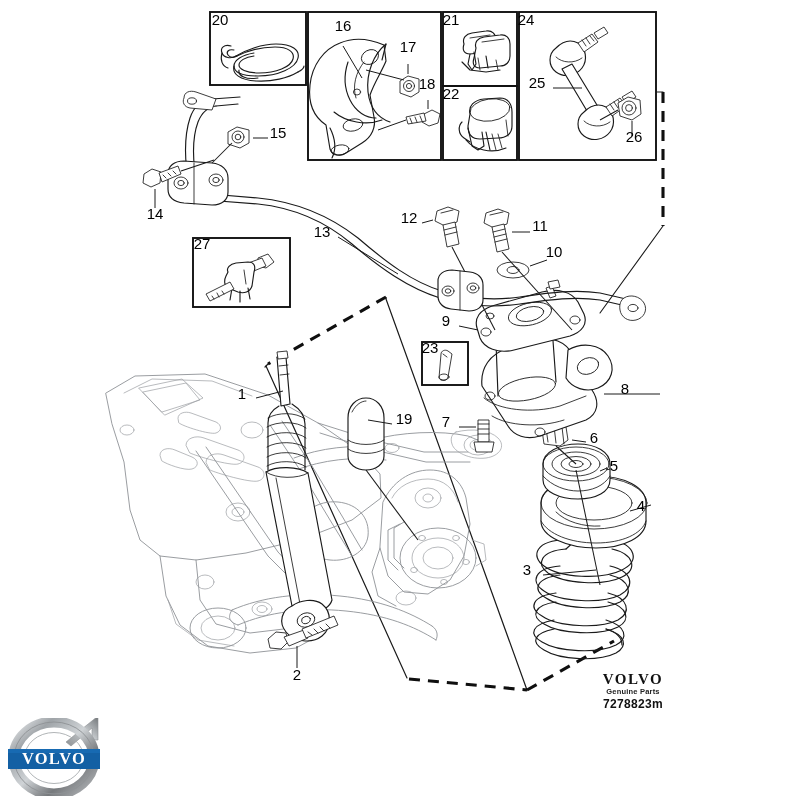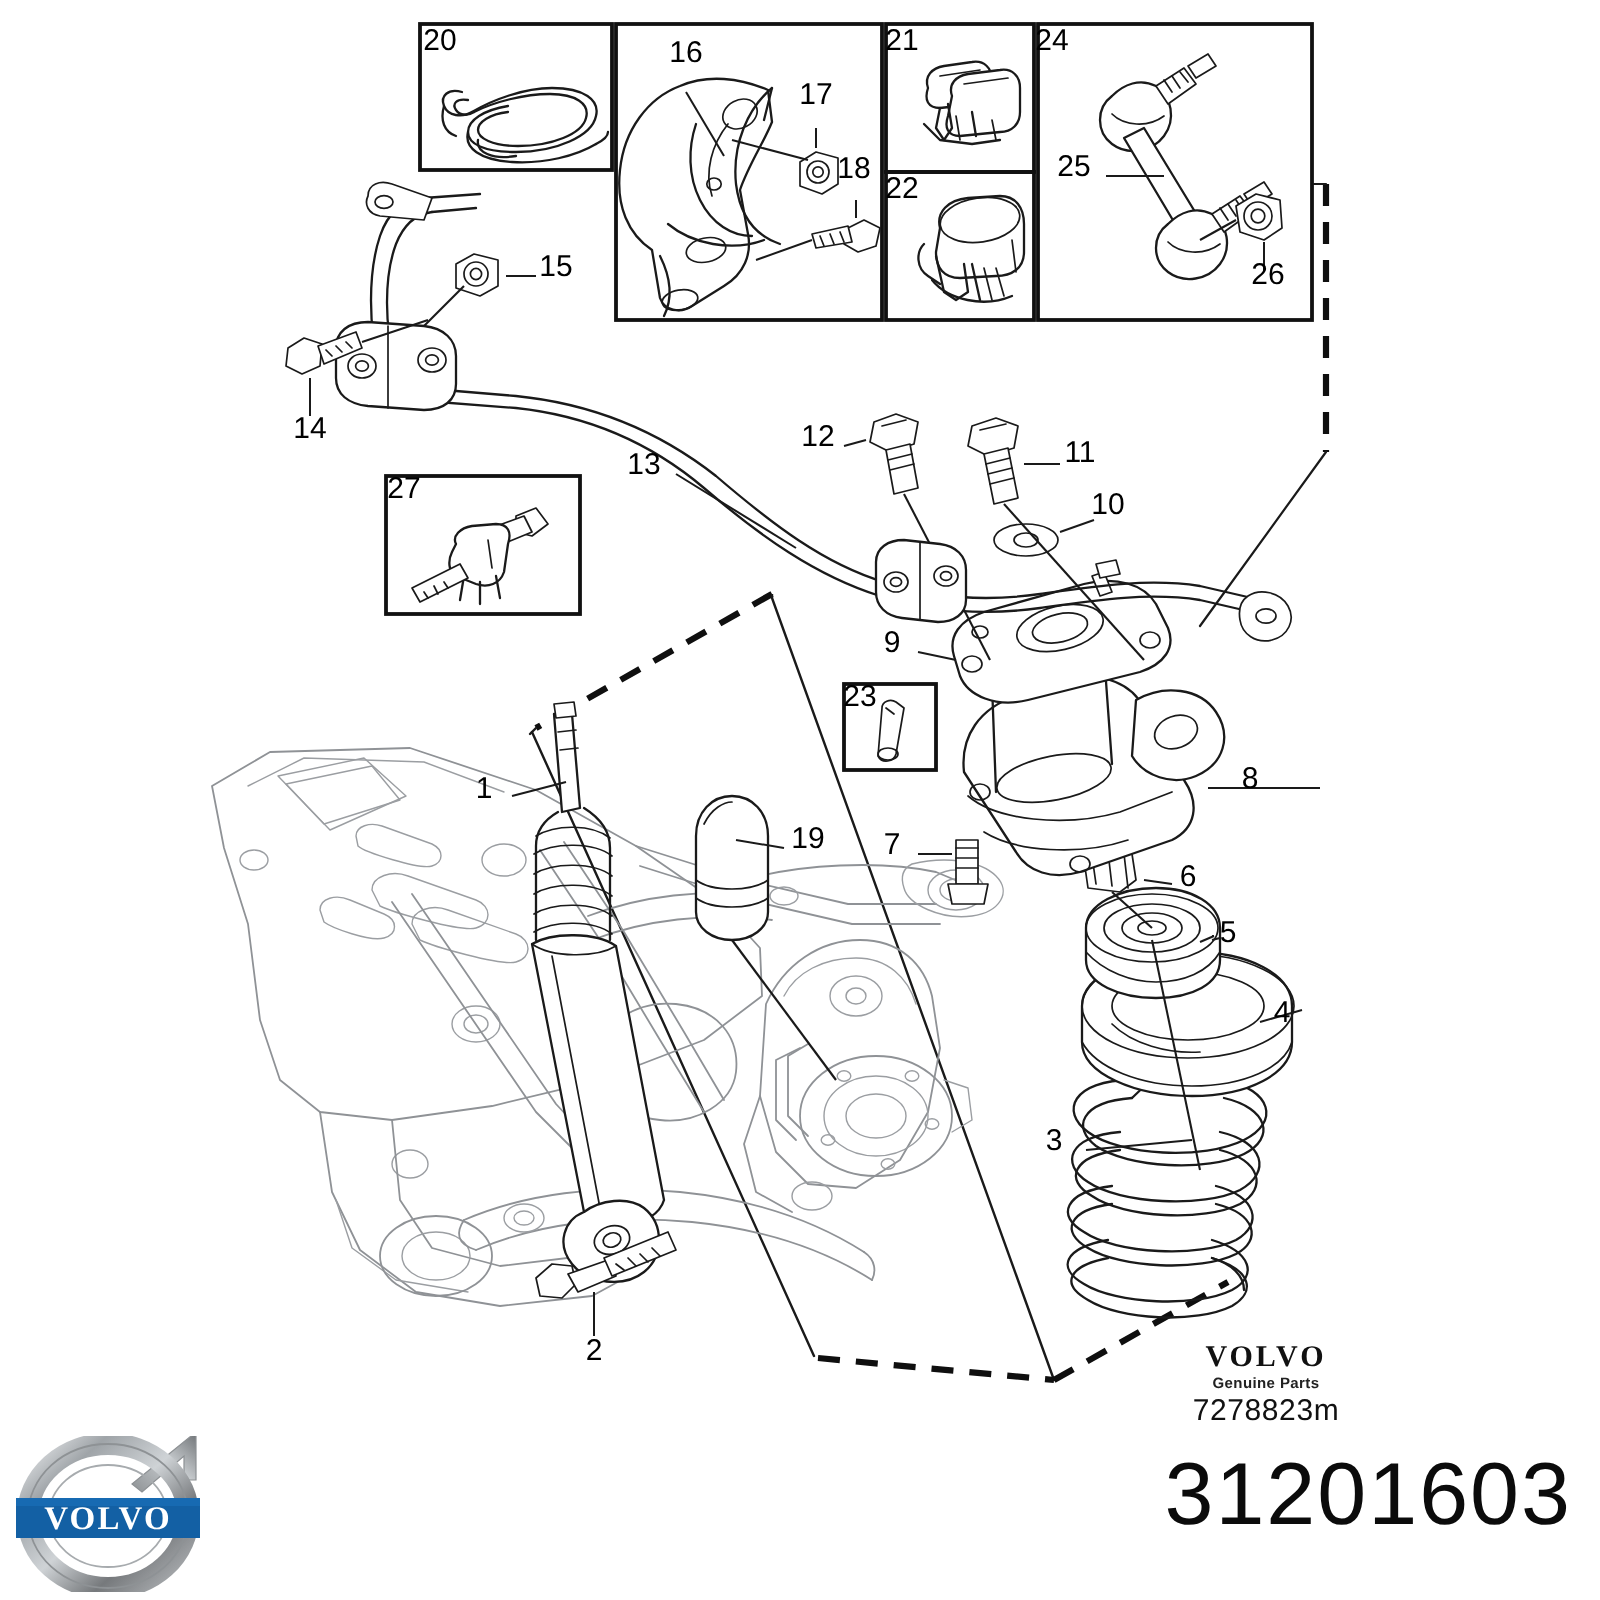--- a/index.html
+++ b/index.html
@@ -25,21 +25,21 @@
   #watermark .wm-volvo{
     font-family:"Liberation Serif","DejaVu Serif",serif;
     font-weight:bold;font-size:15px;letter-spacing:1.5px;color:#111;
   }
   #watermark .wm-sub{
     font-family:Liberation Sans, sans-serif;
     font-size:7.5px;font-weight:bold;color:#222;letter-spacing:.2px;margin-top:1px;
   }
   #watermark .wm-code{
     font-family:"Liberation Sans","DejaVu Sans",sans-serif;
-    font-size:15px;color:#111;margin-top:2px;letter-spacing:.3px;
+    font-size:12px;color:#111;margin-top:2px;letter-spacing:.3px;font-weight:bold;
   }
 
   
   #footer-bar{
     position:absolute;left:0;top:712px;width:800px;height:88px;background:#fff;
   }
   #volvo-logo{
     position:absolute;left:8px;top:6px;width:96px;height:78px;
   }
   #part-number{
@@ -615,16 +615,15 @@
         <ellipse cx="46" cy="40" rx="40" ry="36" fill="none" stroke="url(#logoRing)" stroke-width="11"></ellipse>
         <ellipse cx="46" cy="40" rx="40" ry="36" fill="none" stroke="#8e9295" stroke-width="0.9"></ellipse>
         <ellipse cx="46" cy="40" rx="29.5" ry="25.5" fill="none" stroke="#a7abae" stroke-width="0.9"></ellipse>
 
         <rect x="0" y="31" width="92" height="20" fill="#1360a4"></rect>
         <rect x="0" y="31" width="92" height="4" fill="#1a72bd" opacity="0.6"></rect>
         <text x="46" y="46.4" text-anchor="middle" font-family="Liberation Serif, DejaVu Serif, serif" font-size="16.5" font-weight="bold" letter-spacing="1.1" fill="#ffffff">VOLVO</text>
       </svg>
     </div>
 
-    <div id="part-number">31201603</div>
   </div>
 
 </div>
 
 </body></html>

